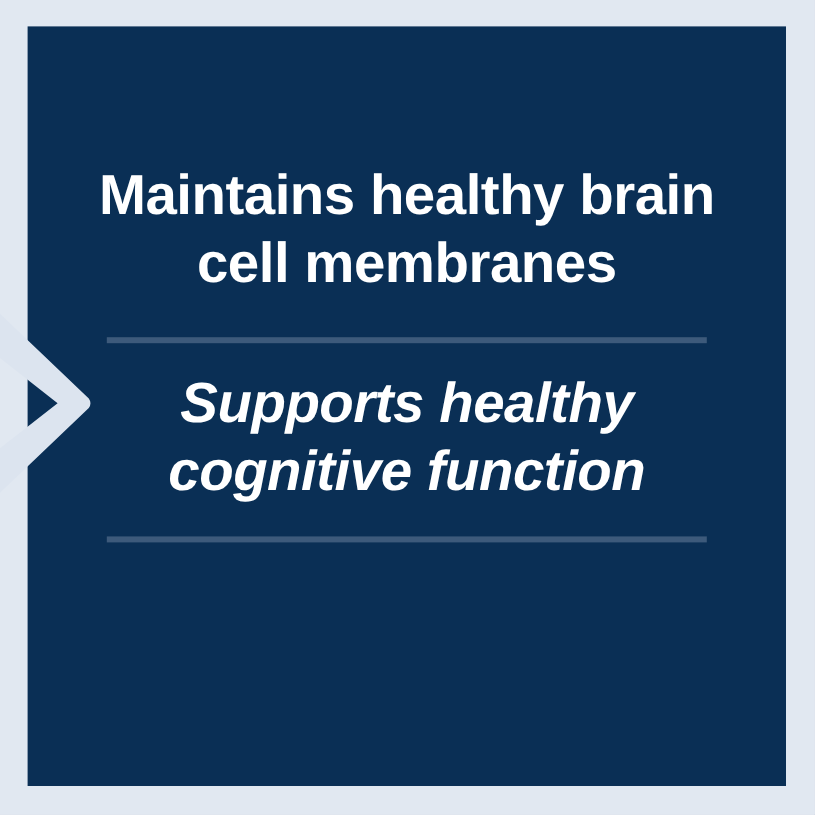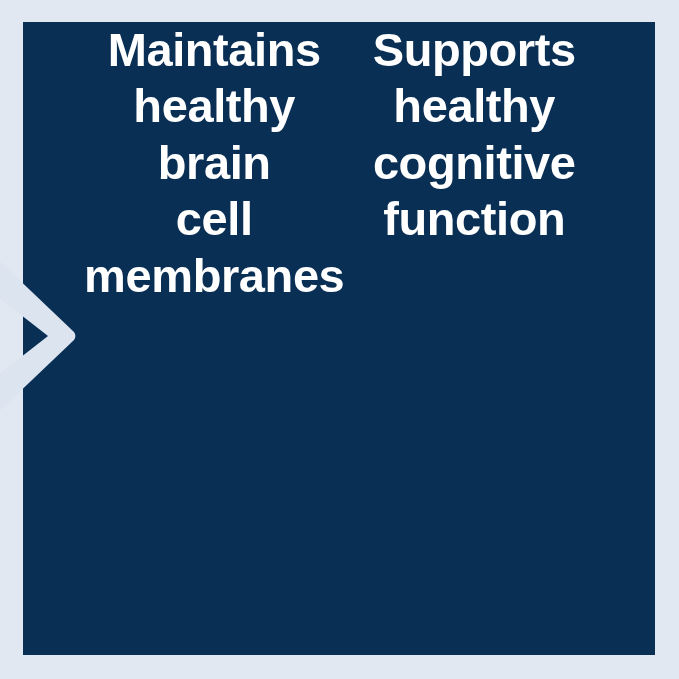--- a/index.html
+++ b/index.html
@@ -55,44 +55,44 @@
     display: block;
     width: 94px;
     height: 184px;
     overflow: visible;
   }
 
   
   .benefit-list {
     position: absolute;
     left: 23px;
-    top: 22px;
+    top: 32px;
     width: 632px;
     height: 522px;
     box-sizing: border-box;
     padding: 0 56px;
     display: flex;
-    flex-direction: row;
+    flex-direction: column;
     justify-content: center;
     align-items: stretch;
   }
 
   .benefit-item {
     text-align: center;
     color: #ffffff;
     font-weight: bold;
     font-size: 47px;
     line-height: 1.20;
     letter-spacing: -0.4px;
     white-space: pre-line;
     text-rendering: optimizeLegibility;
   }
 
   .benefit-item-1 { margin-bottom: 0px; padding-bottom: 34px; }
-  .benefit-item-2 { padding-bottom: 26px; }
+  .benefit-item-2 { padding-top: 22px; padding-bottom: 26px; font-style: italic; }
   .benefit-item-3 { padding-top: 24px; }
 
   .benefit-divider {
     height: 5px;
     background: #3d5a7b;
     margin: 0 10px;
     border: 0;
     flex: 0 0 auto;
   }
 </style>

